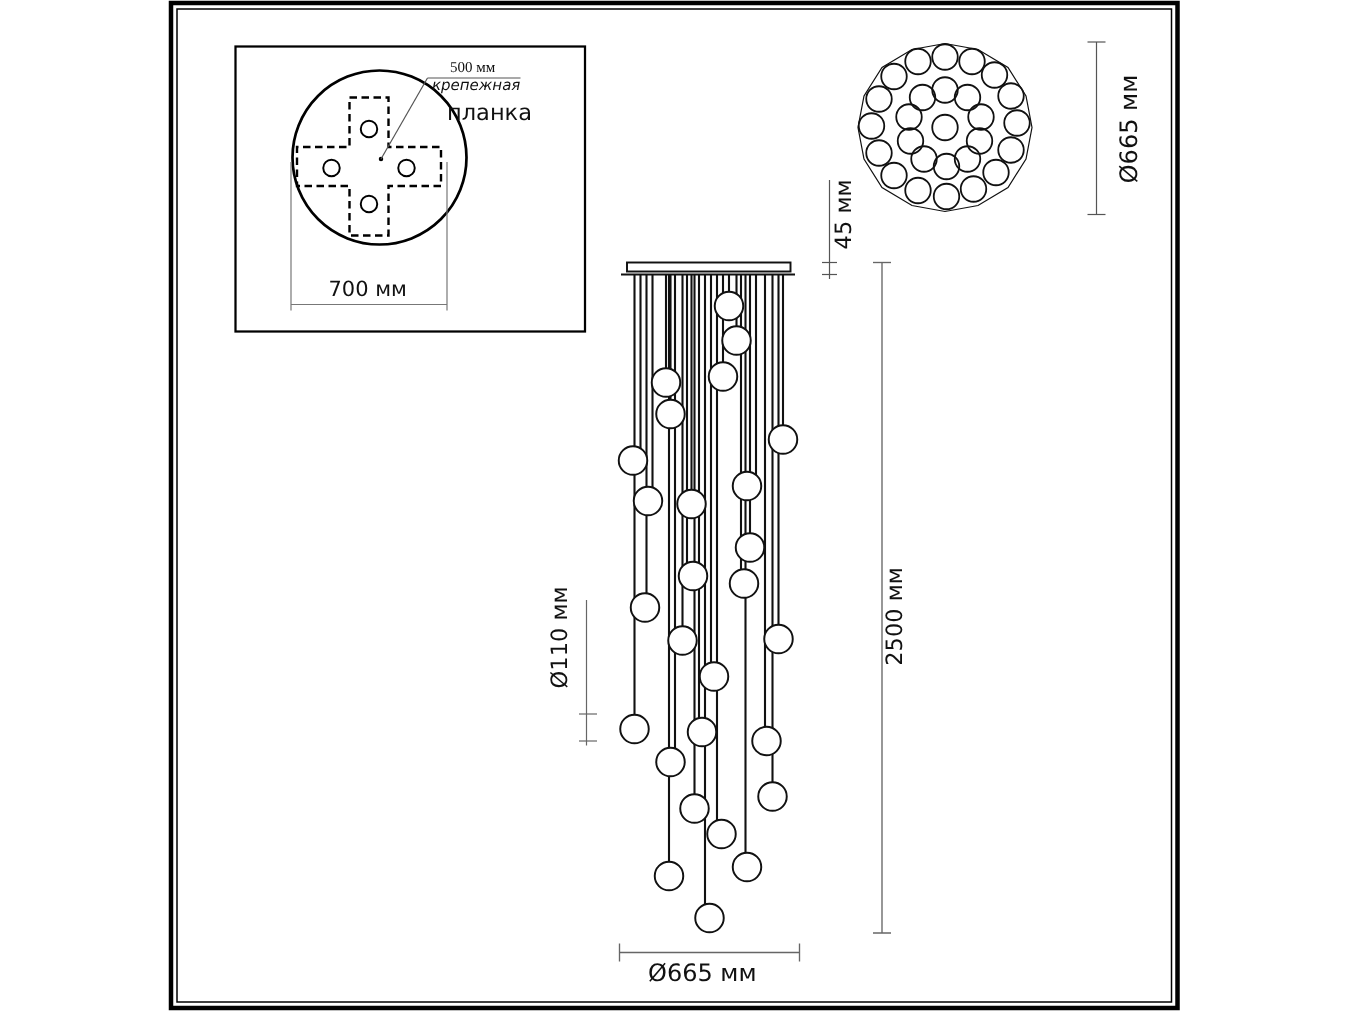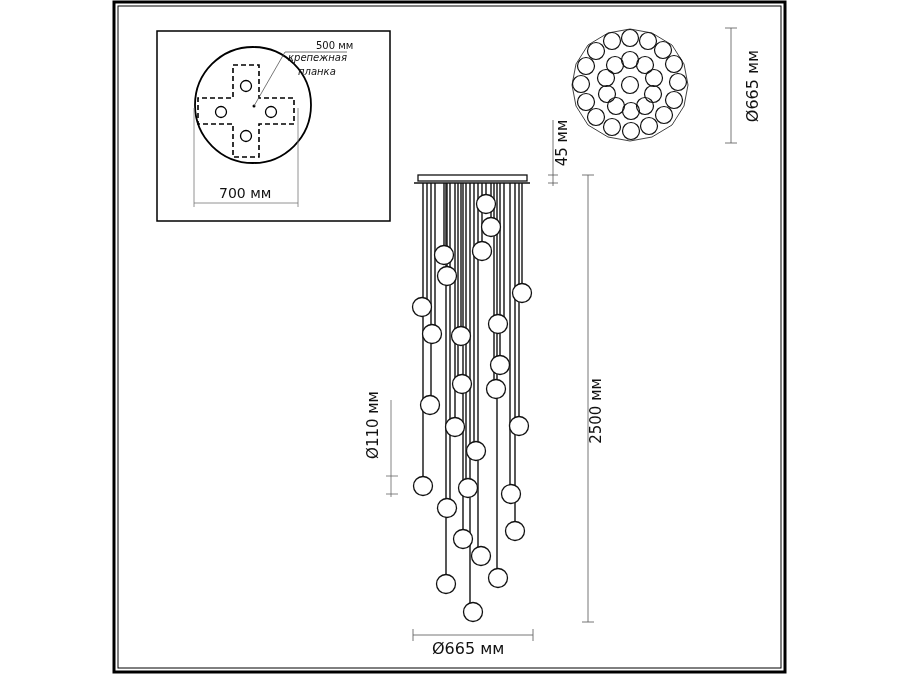--- a/index.html
+++ b/index.html
@@ -159,22 +159,22 @@
     <circle cx="447" cy="508" r="9.5"></circle>
     <circle cx="515" cy="531" r="9.5"></circle>
     <circle cx="463" cy="539" r="9.5"></circle>
     <circle cx="481" cy="556" r="9.5"></circle>
     <circle cx="498" cy="578" r="9.5"></circle>
     <circle cx="446" cy="584" r="9.5"></circle>
     <circle cx="473" cy="612" r="9.5"></circle>
   </g>
 </svg>
 
-<div class="lbl" style="left:316px; top:40px; font-size:10px;">500 мм</div>
+<div class="lbl" style="left:300px; top:40px; font-size:10px;font-family:Liberation Serif, serif;">500 мм</div>
 <div class="lbl" style="left:288px; top:52px; font-size:10px;font-style:italic;">крепежная</div>
-<div class="lbl" style="left:298px; top:66px; font-size:10px;font-style:italic;">планка</div>
+<div class="lbl" style="left:298px; top:66px; font-size:15px;">планка</div>
 <div class="lbl" style="left:219px; top:185px; font-size:14px;">700 мм</div>
 
 <div class="lbl rot" style="left:697px; top:77px; width:110px; height:18px; font-size:16px; text-align:center;">Ø665 мм</div>
 <div class="lbl rot" style="left:532px; top:134px; width:60px; height:18px; font-size:15px; text-align:center;">45 мм</div>
 <div class="lbl rot" style="left:556px; top:402px; width:80px; height:18px; font-size:15px; text-align:center;">2500 мм</div>
 <div class="lbl rot" style="left:333px; top:416px; width:80px; height:18px; font-size:15px; text-align:center;">Ø110 мм</div>
 <div class="lbl" style="left:432px; top:639px; font-size:16px;">Ø665 мм</div>
 
 </body></html>

